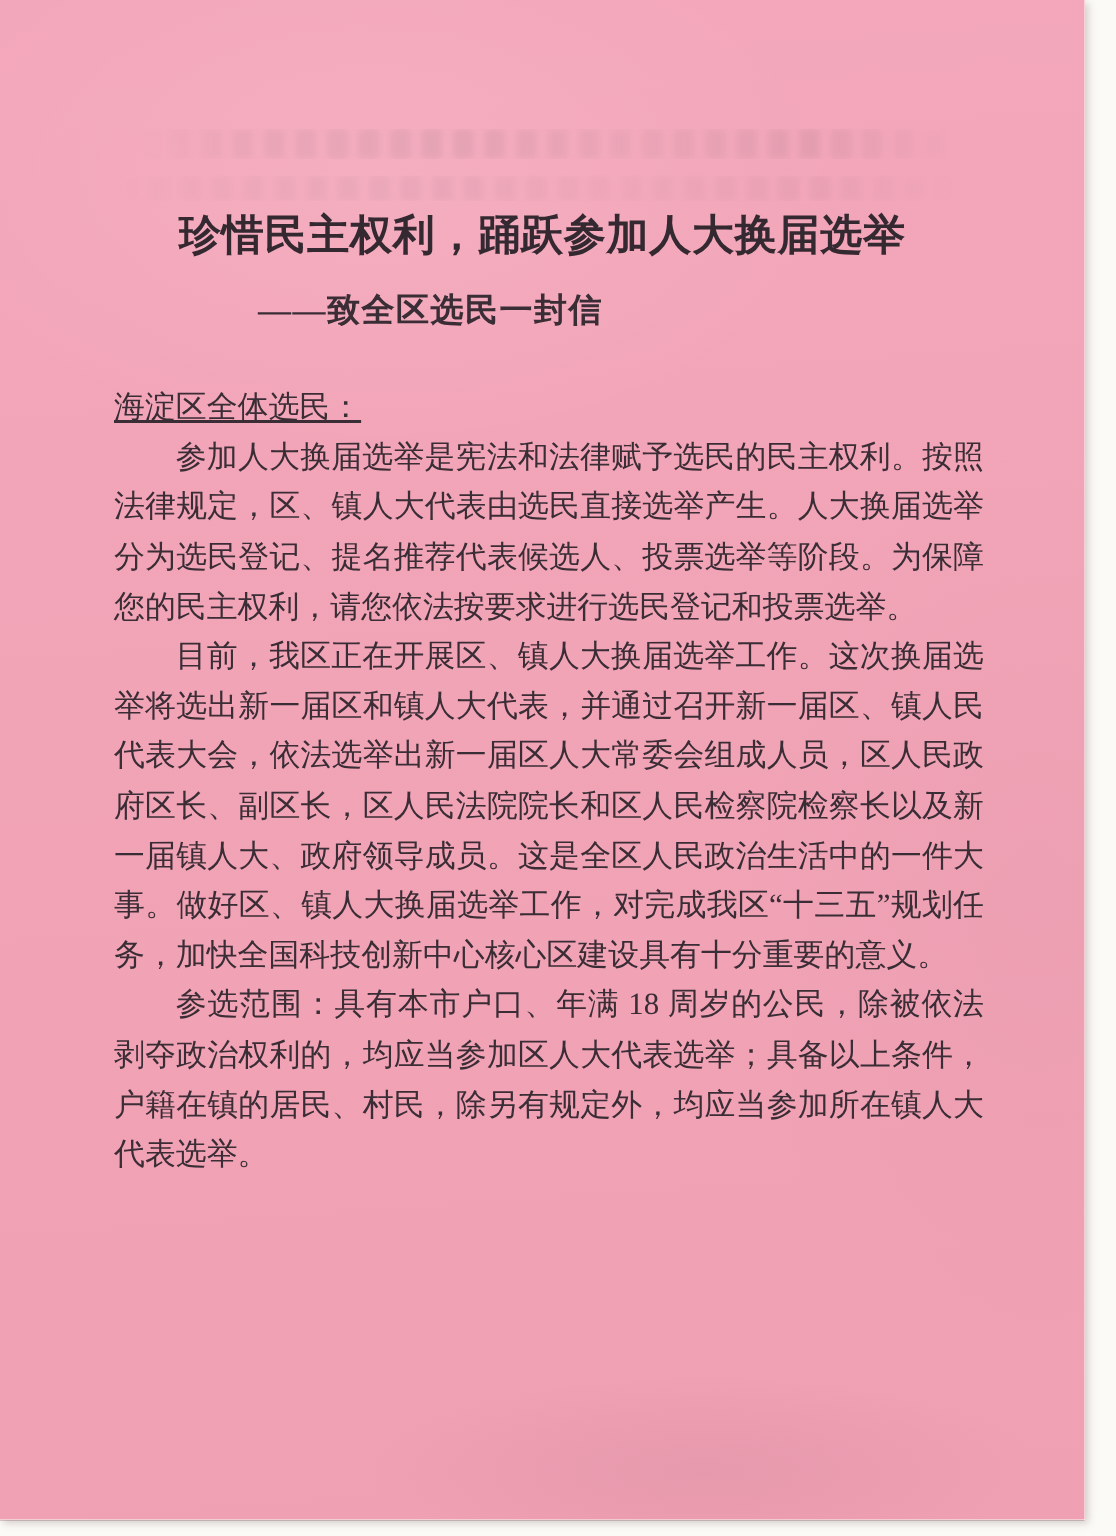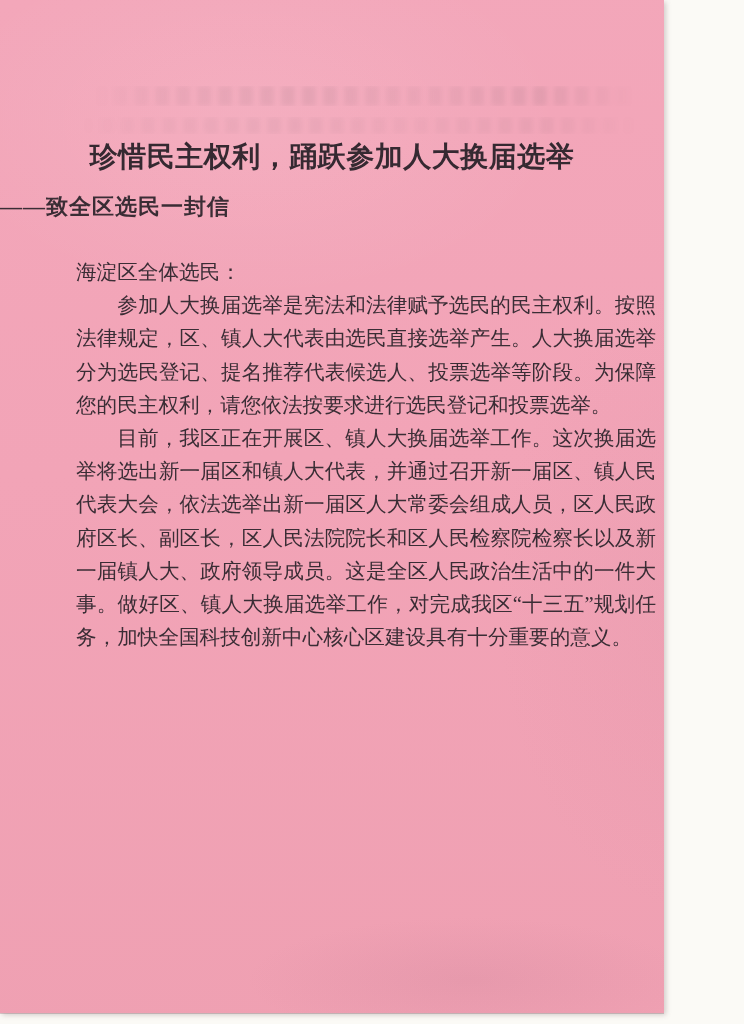--- a/index.html
+++ b/index.html
@@ -11,21 +11,21 @@
   }
   *{margin:0;padding:0;box-sizing:border-box;}
   html,body{width:744px;height:1024px;overflow:hidden;}
   body{
     background:var(--scanner-bg);
     font-family:"Liberation Serif","DejaVu Serif",serif;
     position:relative;
   }
   .scan-area{position:absolute;inset:0;}
   .paper{
-    position:absolute;left:0;top:0;width:664px;height:1013px;
+    position:absolute;left:0;top:0;width:723px;height:1013px;
     background:
       radial-gradient(ellipse 320px 90px at 470px 980px, rgba(186,116,140,0.16), transparent 70%),
       radial-gradient(ellipse 260px 420px at 690px 600px, rgba(200,130,150,0.10), transparent 75%),
       radial-gradient(ellipse 420px 240px at 250px 120px, rgba(255,245,248,0.10), transparent 75%),
       linear-gradient(176deg, #f3a7ba 0%, var(--paper) 45%, #efa0b2 100%);
     box-shadow: 2px 2px 5px rgba(120,95,100,0.30), 0 1px 0 rgba(150,110,120,0.35);
   }
 
   
   .bt-row{
@@ -44,53 +44,54 @@
     position:absolute;left:0;right:0;top:138px;
     text-align:center;
     font-family:"Liberation Serif","DejaVu Serif",serif;
     font-weight:700;
     font-size:28px;
     letter-spacing:0.5px;
     color:var(--title-ink);
   }
   .subtitle{
     position:absolute;left:0;right:149px;top:192px;
-    text-align:left;
+    text-align:center;
     font-weight:700;
     font-size:22px;
     letter-spacing:1px;
     color:var(--ink);
   }
   .letter-body{
     position:absolute;left:76px;top:256px;width:580px;
     font-size:20.6px;
     line-height:33.2px;
     color:var(--ink);
     text-align:justify;
     text-justify:inter-ideograph;
     word-break:break-all;
   }
   .letter-body p{text-indent:2em;}
-  .letter-body p.salutation{text-indent:0;}
+  .letter-body p.salutation{text-indent:0;text-decoration:underline;}
 </style>
 </head>
 <body>
 
 <div class="scan-area">
   <div class="paper">
 
     <div>
       <div class="bt-row bt1"></div>
       <div class="bt-row bt2"></div>
     </div>
 
     <h1 class="title">珍惜民主权利，踊跃参加人大换届选举</h1>
 
     <div class="subtitle">——致全区选民一封信</div>
 
     <div class="letter-body">
       <p class="salutation">海淀区全体选民：</p>
       <p>参加人大换届选举是宪法和法律赋予选民的民主权利。按照法律规定，区、镇人大代表由选民直接选举产生。人大换届选举分为选民登记、提名推荐代表候选人、投票选举等阶段。为保障您的民主权利，请您依法按要求进行选民登记和投票选举。</p>
       <p>目前，我区正在开展区、镇人大换届选举工作。这次换届选举将选出新一届区和镇人大代表，并通过召开新一届区、镇人民代表大会，依法选举出新一届区人大常委会组成人员，区人民政府区长、副区长，区人民法院院长和区人民检察院检察长以及新一届镇人大、政府领导成员。这是全区人民政治生活中的一件大事。做好区、镇人大换届选举工作，对完成我区“十三五”规划任务，加快全国科技创新中心核心区建设具有十分重要的意义。</p>
+      <p>参选范围：具有本市户口、年满 18 周岁的公民，除被依法剥夺政治权利的，均应当参加区人大代表选举；具备以上条件，户籍在镇的居民、村民，除另有规定外，均应当参加所在镇人大代表选举。</p>
     </div>
 
   </div>
 </div>
 
 </body></html>

